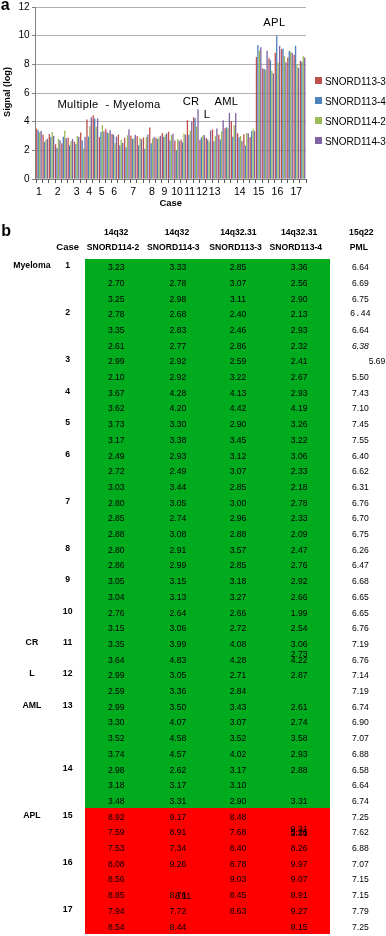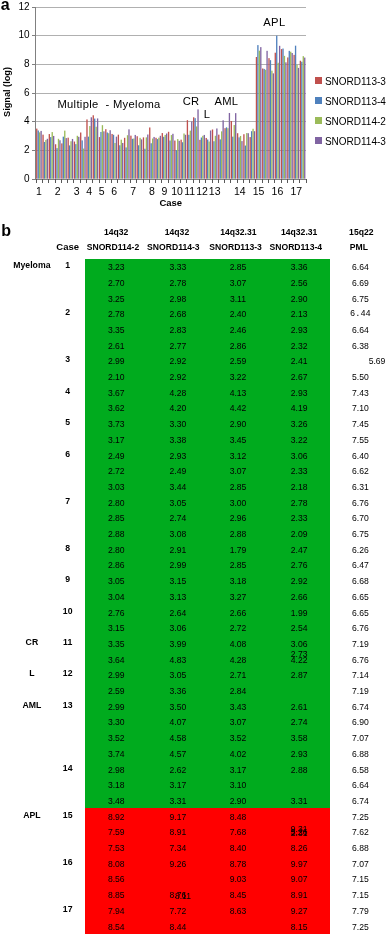--- a/index.html
+++ b/index.html
@@ -355,21 +355,21 @@
     <div class="caselbl" style="left: 47.7px; top: 307.2px; width: 40px;">2</div>
     <div class="cellv" style="left: 91.3px; top: 324.9px; width: 50px;">3.35</div>
     <div class="cellv" style="left: 152.9px; top: 324.9px; width: 50px;">2.83</div>
     <div class="cellv" style="left: 213px; top: 324.9px; width: 50px;">2.46</div>
     <div class="cellv" style="left: 274.1px; top: 324.9px; width: 50px;">2.93</div>
     <div class="pmlv" style="left: 335.4px; top: 324.9px; width: 50px;">6.64</div>
     <div class="cellv" style="left: 91.3px; top: 340.6px; width: 50px;">2.61</div>
     <div class="cellv" style="left: 152.9px; top: 340.6px; width: 50px;">2.77</div>
     <div class="cellv" style="left: 213px; top: 340.6px; width: 50px;">2.86</div>
     <div class="cellv" style="left: 274.1px; top: 340.6px; width: 50px;">2.32</div>
-    <div class="pmlv" style="left: 335.4px; top: 340.6px; width: 50px;">6.38</div>
+    <div class="pmlv" style="left: 335.4px; top: 340.6px; width: 50px; font-style: italic;">6.38</div>
     <div class="cellv" style="left: 91.3px; top: 356.3px; width: 50px;">2.99</div>
     <div class="cellv" style="left: 152.9px; top: 356.3px; width: 50px;">2.92</div>
     <div class="cellv" style="left: 213px; top: 356.3px; width: 50px;">2.59</div>
     <div class="cellv" style="left: 274.1px; top: 356.3px; width: 50px;">2.41</div>
     <div class="pmlv" style="left: 335.4px; top: 356.3px; width: 50px; text-align: right;">5.69</div>
     <div class="caselbl" style="left: 47.7px; top: 354.3px; width: 40px;">3</div>
     <div class="cellv" style="left: 91.3px; top: 372px; width: 50px;">2.10</div>
     <div class="cellv" style="left: 152.9px; top: 372px; width: 50px;">2.92</div>
     <div class="cellv" style="left: 213px; top: 372px; width: 50px;">3.22</div>
     <div class="cellv" style="left: 274.1px; top: 372px; width: 50px;">2.67</div>
@@ -423,21 +423,21 @@
     <div class="cellv" style="left: 213px; top: 513.3px; width: 50px;">2.96</div>
     <div class="cellv" style="left: 274.1px; top: 513.3px; width: 50px;">2.33</div>
     <div class="pmlv" style="left: 335.4px; top: 513.3px; width: 50px;">6.70</div>
     <div class="cellv" style="left: 91.3px; top: 529px; width: 50px;">2.88</div>
     <div class="cellv" style="left: 152.9px; top: 529px; width: 50px;">3.08</div>
     <div class="cellv" style="left: 213px; top: 529px; width: 50px;">2.88</div>
     <div class="cellv" style="left: 274.1px; top: 529px; width: 50px;">2.09</div>
     <div class="pmlv" style="left: 335.4px; top: 529px; width: 50px;">6.75</div>
     <div class="cellv" style="left: 91.3px; top: 544.7px; width: 50px;">2.80</div>
     <div class="cellv" style="left: 152.9px; top: 544.7px; width: 50px;">2.91</div>
-    <div class="cellv" style="left: 213px; top: 544.7px; width: 50px;">1.79</div>
+    <div class="cellv" style="left: 213px; top: 544.7px; width: 50px;">3.57</div>
     <div class="cellv" style="left: 274.1px; top: 544.7px; width: 50px;">2.47</div>
     <div class="pmlv" style="left: 335.4px; top: 544.7px; width: 50px;">6.26</div>
     <div class="caselbl" style="left: 47.7px; top: 542.7px; width: 40px;">8</div>
     <div class="cellv" style="left: 91.3px; top: 560.4px; width: 50px;">2.86</div>
     <div class="cellv" style="left: 152.9px; top: 560.4px; width: 50px;">2.99</div>
     <div class="cellv" style="left: 213px; top: 560.4px; width: 50px;">2.85</div>
     <div class="cellv" style="left: 274.1px; top: 560.4px; width: 50px;">2.76</div>
     <div class="pmlv" style="left: 335.4px; top: 560.4px; width: 50px;">6.47</div>
     <div class="cellv" style="left: 91.3px; top: 576.1px; width: 50px;">3.05</div>
     <div class="cellv" style="left: 152.9px; top: 576.1px; width: 50px;">3.15</div>

